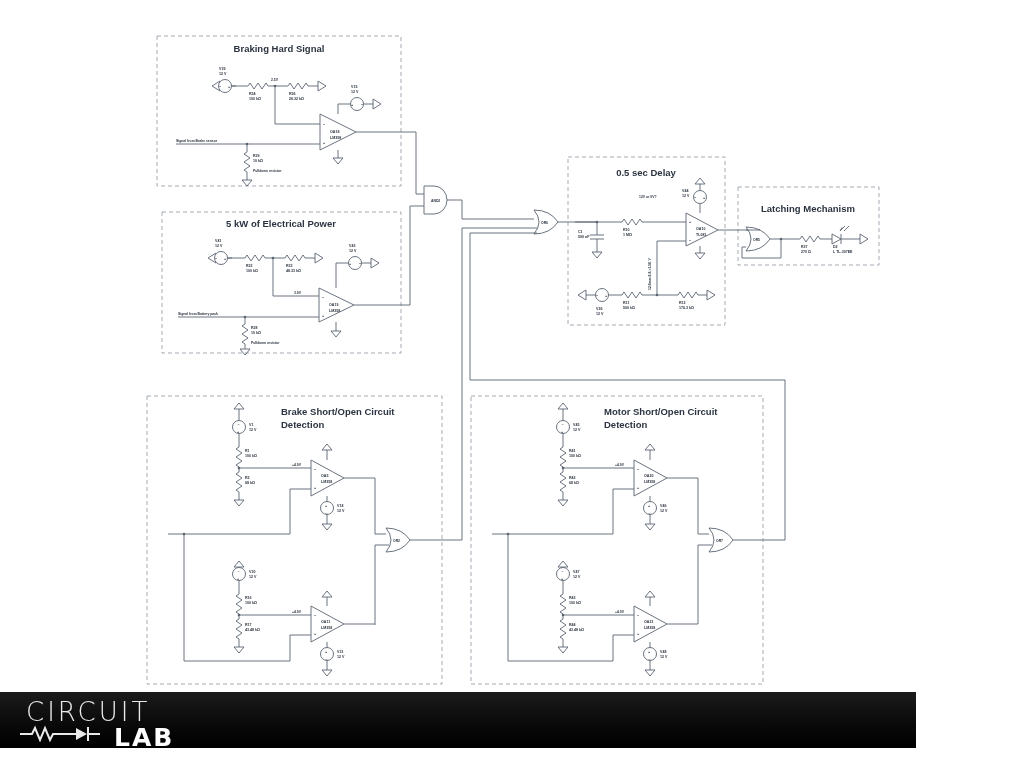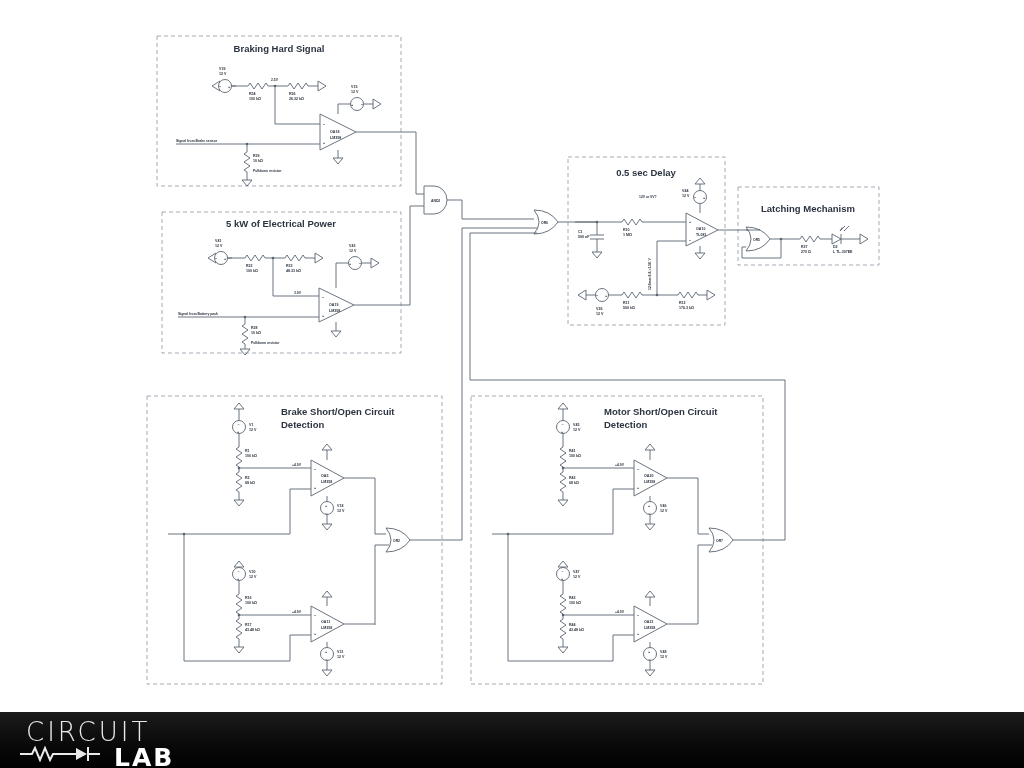--- a/index.html
+++ b/index.html
@@ -6,21 +6,21 @@
   body{
     width:1024px;height:768px;background:#ffffff;
     font-family:"Liberation Sans", sans-serif;
     overflow:hidden;position:relative;
   }
   #canvas{position:absolute;left:0;top:0;width:1024px;height:724px;}
   svg.sheet{position:absolute;left:0;top:0;width:1024px;height:712px;}
 
   
   #footer{
-    position:absolute;left:0;top:712px;width:1024px;height:56px;
+    position:absolute;left:0;top:692px;width:916px;height:56px;
     background:linear-gradient(180deg,#1b1b1b 0%,#0a0a0a 55%,#000 100%);
     color:#fff;
     text-decoration:underline;
   }
   #logo{position:absolute;left:18px;top:4px;width:180px;height:48px;}
   #logo .word{
     font-family:"DejaVu Sans", sans-serif;
     font-size:26px;letter-spacing:3px;color:#e9e9e9;
     position:absolute;left:8px;top:1px;font-weight:300;
   }

